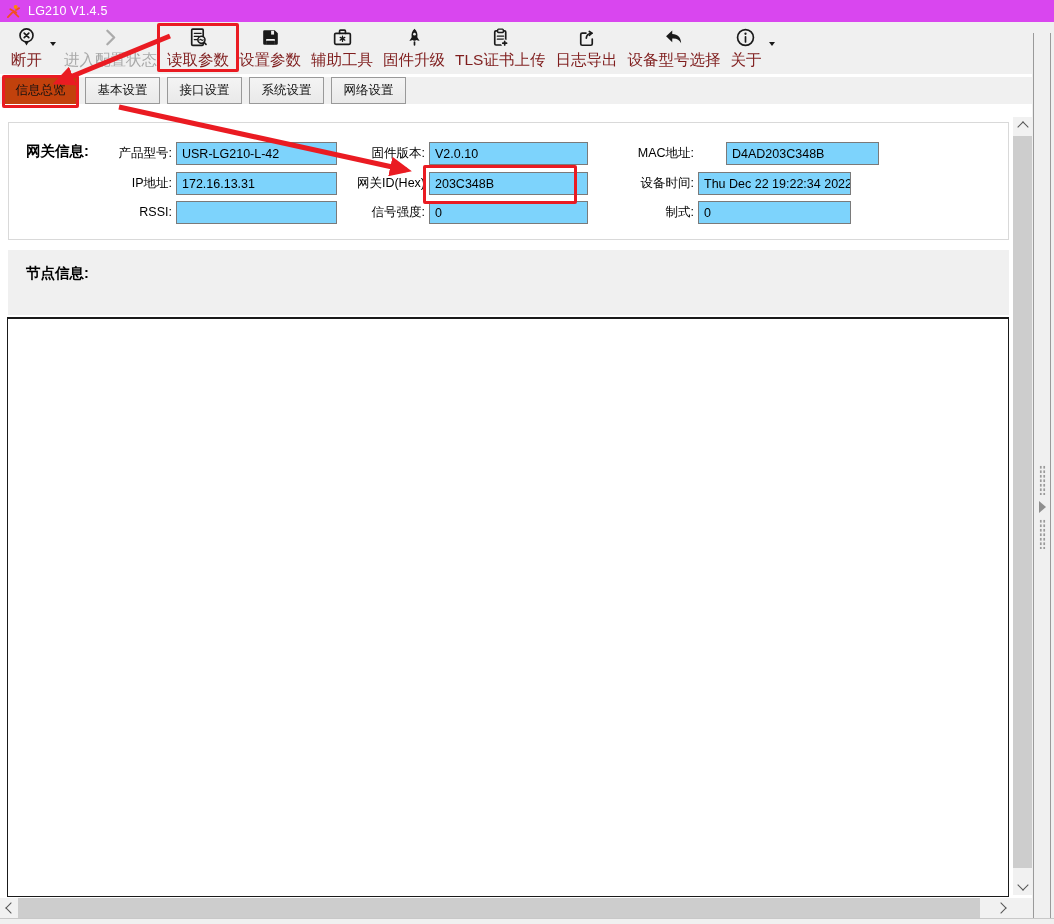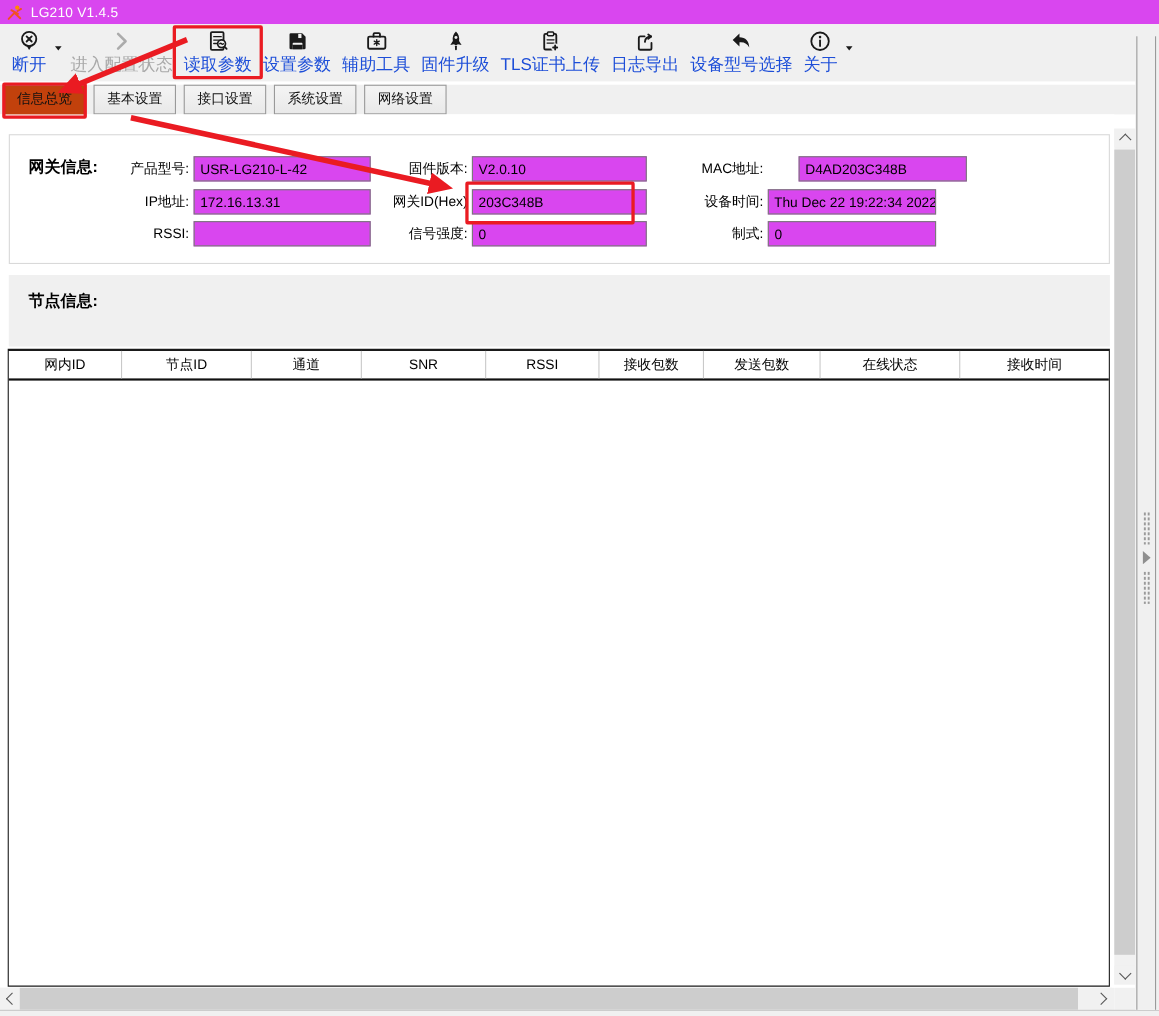--- a/index.html
+++ b/index.html
@@ -10,42 +10,42 @@
   .titlebar{position:absolute;left:0;top:0;width:1054px;height:22px;background:#d946ef;
     display:flex;align-items:center;padding-left:6px;box-sizing:border-box;}
   .titlebar .logo{width:15px;height:15px;margin-right:7px;}
   .titlebar .title{color:#fff;font-size:12.5px;letter-spacing:.2px;}
 
   
   .toolbar{position:absolute;left:0;top:22px;width:1054px;height:52px;background:#f0f0f0;
     display:flex;align-items:flex-start;padding:3px 0 0 6px;box-sizing:border-box;}
   .tb-item{display:flex;flex-direction:column;align-items:center;padding:1px 5px;position:relative;}
   .tb-item .ticon{width:23px;height:23px;display:block;}
-  .tb-label{font-size:15.5px;line-height:19px;white-space:nowrap;color:#1d4ed8;margin-top:1px;}
+  .tb-label{font-size:15.5px;line-height:19px;white-space:nowrap;color:#7f1d1d;margin-top:1px;}
   .tb-item.disabled .tb-label{color:#a9a9a9;}
   .tb-caret{display:flex;align-items:center;padding:0 3px;margin-top:17px;}
   .caret{width:0;height:0;border:3.5px solid transparent;border-top:4.5px solid #1a1a1a;}
   .ticon .st{stroke:#1a1a1a;stroke-width:1.6;fill:none;stroke-linecap:round;stroke-linejoin:round;}
   .ticon .stthin{stroke:#1a1a1a;stroke-width:1.2;fill:none;stroke-linecap:round;}
   .ticon .fl{fill:#1a1a1a;stroke:none;}
   .ticon .gray{stroke:#ababab;stroke-width:2.2;fill:none;stroke-linecap:round;stroke-linejoin:round;}
 
   
   .tabbar{position:absolute;left:0;top:77px;width:1054px;height:27px;background:#f0f0f0;}
   .tab{position:absolute;top:0;height:25px;width:73px;background:linear-gradient(#f4f4f4,#e9e9e9);
     border:1px solid #999;font-size:12.5px;text-align:center;line-height:25px;color:#111;}
   .tab.selected{background:#c2410c;height:27px;border-bottom:none;}
 
   
   .main{position:absolute;left:0;top:104px;width:1013px;height:794px;background:#fff;}
   .groupbox{position:absolute;left:8px;top:18px;width:1001px;height:118px;
     border:1px solid #d9d9d9;background:#fff;box-sizing:border-box;}
   .section-title{position:absolute;font-size:14.5px;font-weight:bold;color:#000;white-space:nowrap;}
   .flabel{position:absolute;font-size:12.5px;text-align:right;color:#000;line-height:23px;white-space:nowrap;}
-  .finput{position:absolute;height:21px;background:#d946ef;border:1px solid #7a7a7a;
+  .finput{position:absolute;height:21px;background:#7dd3fc;border:1px solid #7a7a7a;
     font-family:"Liberation Sans",sans-serif;font-size:12.5px;color:#000;padding:0 0 0 5px;}
   .band{position:absolute;left:8px;top:146px;width:1001px;height:65px;background:#f0f0f0;}
 
   
   .ntable{position:absolute;left:7px;top:213px;width:1002px;height:580px;background:#fff;
     border:1px solid #1a1a1a;border-top-width:2px;box-sizing:border-box;}
   .nheader{display:flex;height:25px;border-bottom:2px solid #111;}
   .ncell{font-size:12.5px;line-height:25px;text-align:center;border-right:1px solid #c9c9c9;
     box-sizing:border-box;flex:none;color:#000;}
   .ncell:last-child{border-right:none;flex:1;}
@@ -231,31 +231,20 @@
     <input class="finput" style="left: 176px; top: 97px; width: 154px;" readonly="" value="">
     <div class="flabel" style="left:315px;top:97px;width:110px;">信号强度:</div>
     <input class="finput" style="left: 429px; top: 97px; width: 152px;" readonly="" value="0">
     <div class="flabel" style="left:584px;top:97px;width:110px;">制式:</div>
     <input class="finput" style="left: 698px; top: 97px; width: 146px;" readonly="" value="0">
 
     <div class="band"></div>
     <div class="section-title" style="left:26px;top:160px;">节点信息:</div>
 
     <div class="ntable">
-      <div class="nheader">
-        <div class="ncell" style="width:103px;">网内ID</div>
-        <div class="ncell" style="width:118px;">节点ID</div>
-        <div class="ncell" style="width:100px;">通道</div>
-        <div class="ncell" style="width:113px;">SNR</div>
-        <div class="ncell" style="width:103px;">RSSI</div>
-        <div class="ncell" style="width:95px;">接收包数</div>
-        <div class="ncell" style="width:106px;">发送包数</div>
-        <div class="ncell" style="width:127px;">在线状态</div>
-        <div class="ncell">接收时间</div>
-      </div>
       <div class="nbody"></div>
     </div>
   </div>
 
   <div class="vscroll">
     <div class="sbtn" style="top:0;">
         <span class="chev up"></span>
       </div>
     <div class="vthumb"></div>
     <div class="sbtn" style="bottom:0;">

